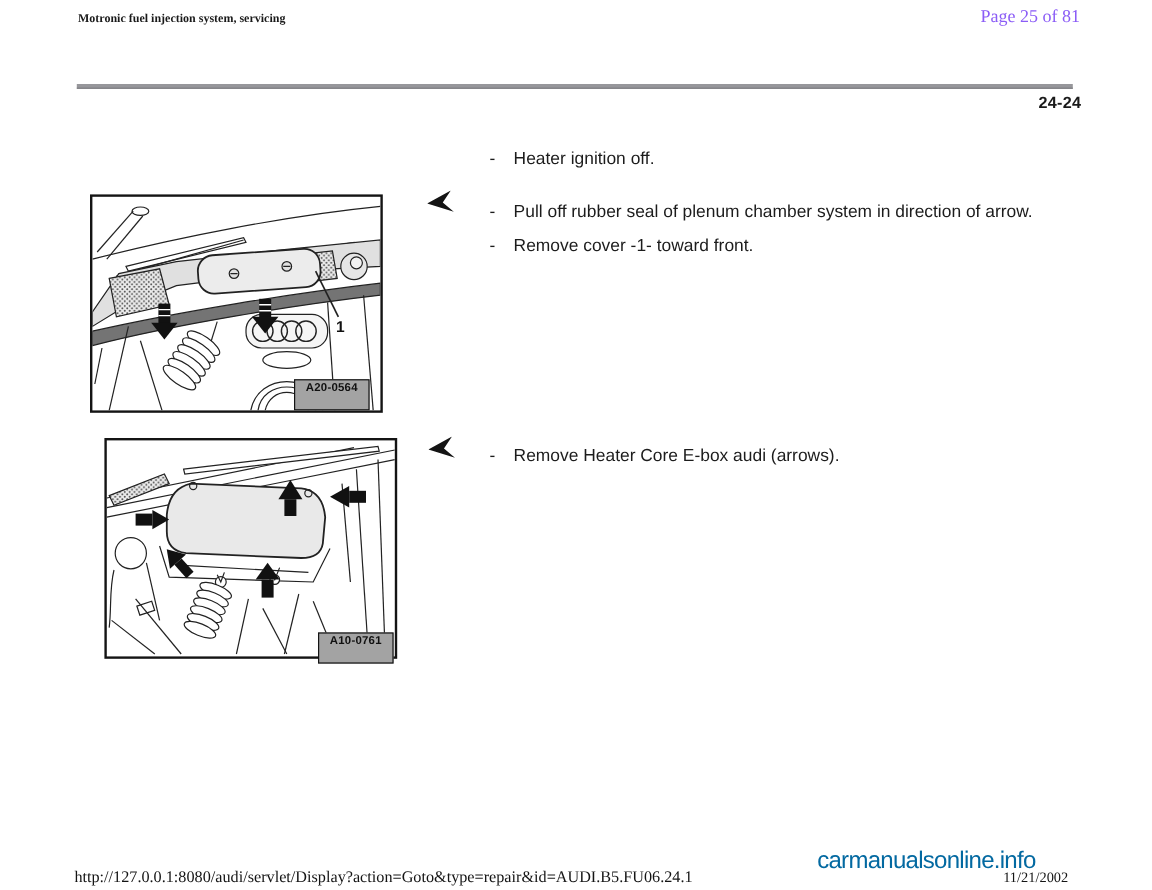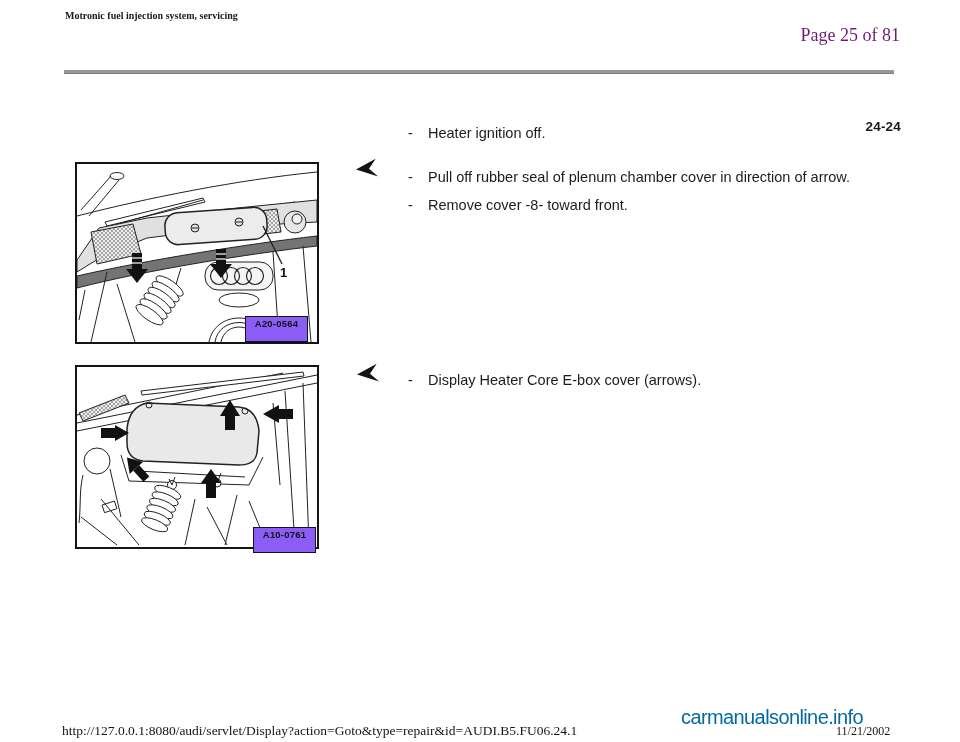--- a/index.html
+++ b/index.html
@@ -9,42 +9,42 @@
     font-family:"Liberation Sans", sans-serif;
     color:#1b1b1b;
     position:relative;
     overflow:hidden;
   }
   .abs { position:absolute; }
   .serif { font-family:"Liberation Serif", serif; }
 
   
   .doc-title { left:65px; top:10px; font-size:10px; font-weight:bold; color:#1a1a1a; }
-  .page-info { top:25px; right:60px; font-size:18px; color:#701a75; }
+  .page-info { top:6px; right:60px; font-size:15px; color:#8b5cf6; }
   .header-rule { left:64px; top:70px; width:830px; height:4px; background:#97979b; border-bottom:1px solid #7d7d82; }
-  .section-number { top:78px; right:59px; font-size:13.5px; font-weight:bold; letter-spacing:0.2px;margin-top:41px; }
+  .section-number { top:78px; right:59px; font-size:13.5px; font-weight:bold; letter-spacing:0.2px; }
 
   
   .instr { display:flex; gap:12px; font-size:14.5px; color:#1c1c1c; white-space:nowrap; }
   .instr .bullet { width:8px; }
 
   
   .figure {
     left:75px; width:244px;
     border:2px solid #141414;
     background:#ffffff;
   }
   .figure-1 { top:162px; height:182px; }
-  .figure-2 { top:365px; height:184px; }
+  .figure-2 { top:365px; height:184px;margin-left:12px; }
   .figure svg { display:block; }
   .fig-label-box {
     position:absolute;
     width:63px; height:26px;
     border:1.5px solid #141414;
-    background:#8b5cf6;
+    background:#a3a3a3;
     font-size:9.5px; font-weight:bold;
     text-align:center; line-height:14px;
     letter-spacing:0.2px; color:#111;
   }
   .fig1-label { left:168px; top:152px; }
   .fig2-label { left:176px; top:160px; }
   .callout-1 { position:absolute; left:203px; top:101px; font-size:13px; font-weight:bold; color:#111; }
 
   
   .pointer { width:22px; height:18px; }
@@ -160,25 +160,25 @@
 </div>
 
 <div class="abs pointer" style="left:356px; top:160px;">
   <svg width="22" height="18" viewBox="0 0 22 18">
       <path d="M0,8 L21,0 L13,9 L21,18 Z" fill="#141414"></path>
     </svg>
 </div>
 
 <div class="abs instr" style="left:408px; top:169px;">
   <span class="bullet">-</span>
-  <span>Pull off rubber seal of plenum chamber cover in direction of arrow.</span>
+  <span>Pull off rubber seal of plenum chamber system in direction of arrow.</span>
 </div>
 <div class="abs instr" style="left:408px; top:197px;">
   <span class="bullet">-</span>
-  <span>Remove cover -8- toward front.</span>
+  <span>Remove cover -1- toward front.</span>
 </div>
 
 <div class="abs figure figure-2">
   <svg class="art" width="240" height="180" viewBox="0 0 240 180">
     <defs>
       <pattern id="dots2" width="4" height="4" patternUnits="userSpaceOnUse">
         <rect width="4" height="4" fill="#ededed"></rect>
         <circle cx="1" cy="1" r="0.8" fill="#4a4a4a"></circle>
         <circle cx="3" cy="3" r="0.8" fill="#4a4a4a"></circle>
       </pattern>
@@ -251,18 +251,18 @@
 </div>
 
 <div class="abs pointer" style="left:357px; top:365px;">
   <svg width="22" height="18" viewBox="0 0 22 18">
       <path d="M0,8 L21,0 L13,9 L21,18 Z" fill="#141414"></path>
     </svg>
 </div>
 
 <div class="abs instr" style="left:408px; top:372px;">
   <span class="bullet">-</span>
-  <span>Display Heater Core E-box cover (arrows).</span>
+  <span>Remove Heater Core E-box audi (arrows).</span>
 </div>
 
 <div class="abs watermark">carmanualsonline.info</div>
 <div class="abs footer-url serif">http://127.0.0.1:8080/audi/servlet/Display?action=Goto&amp;type=repair&amp;id=AUDI.B5.FU06.24.1</div>
 <div class="abs footer-date serif">11/21/2002</div>
 
 </body></html>

